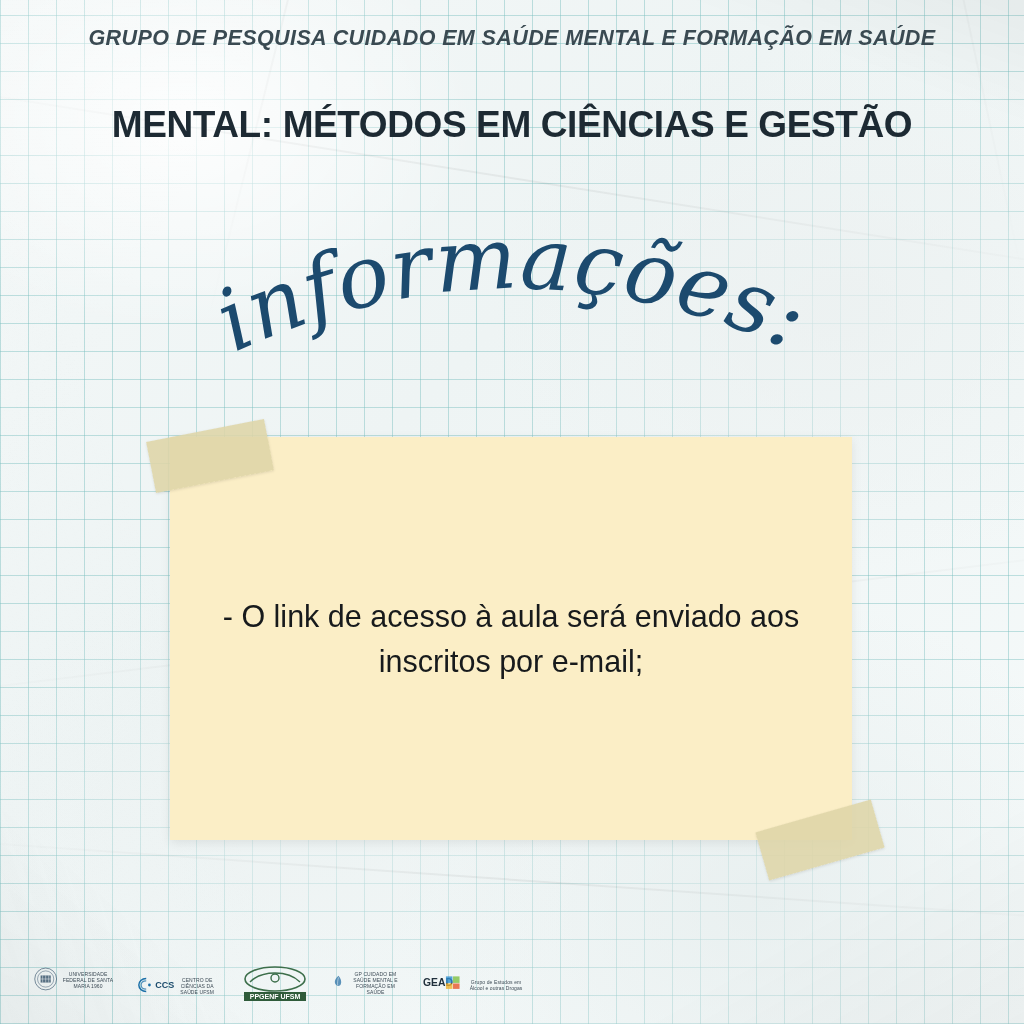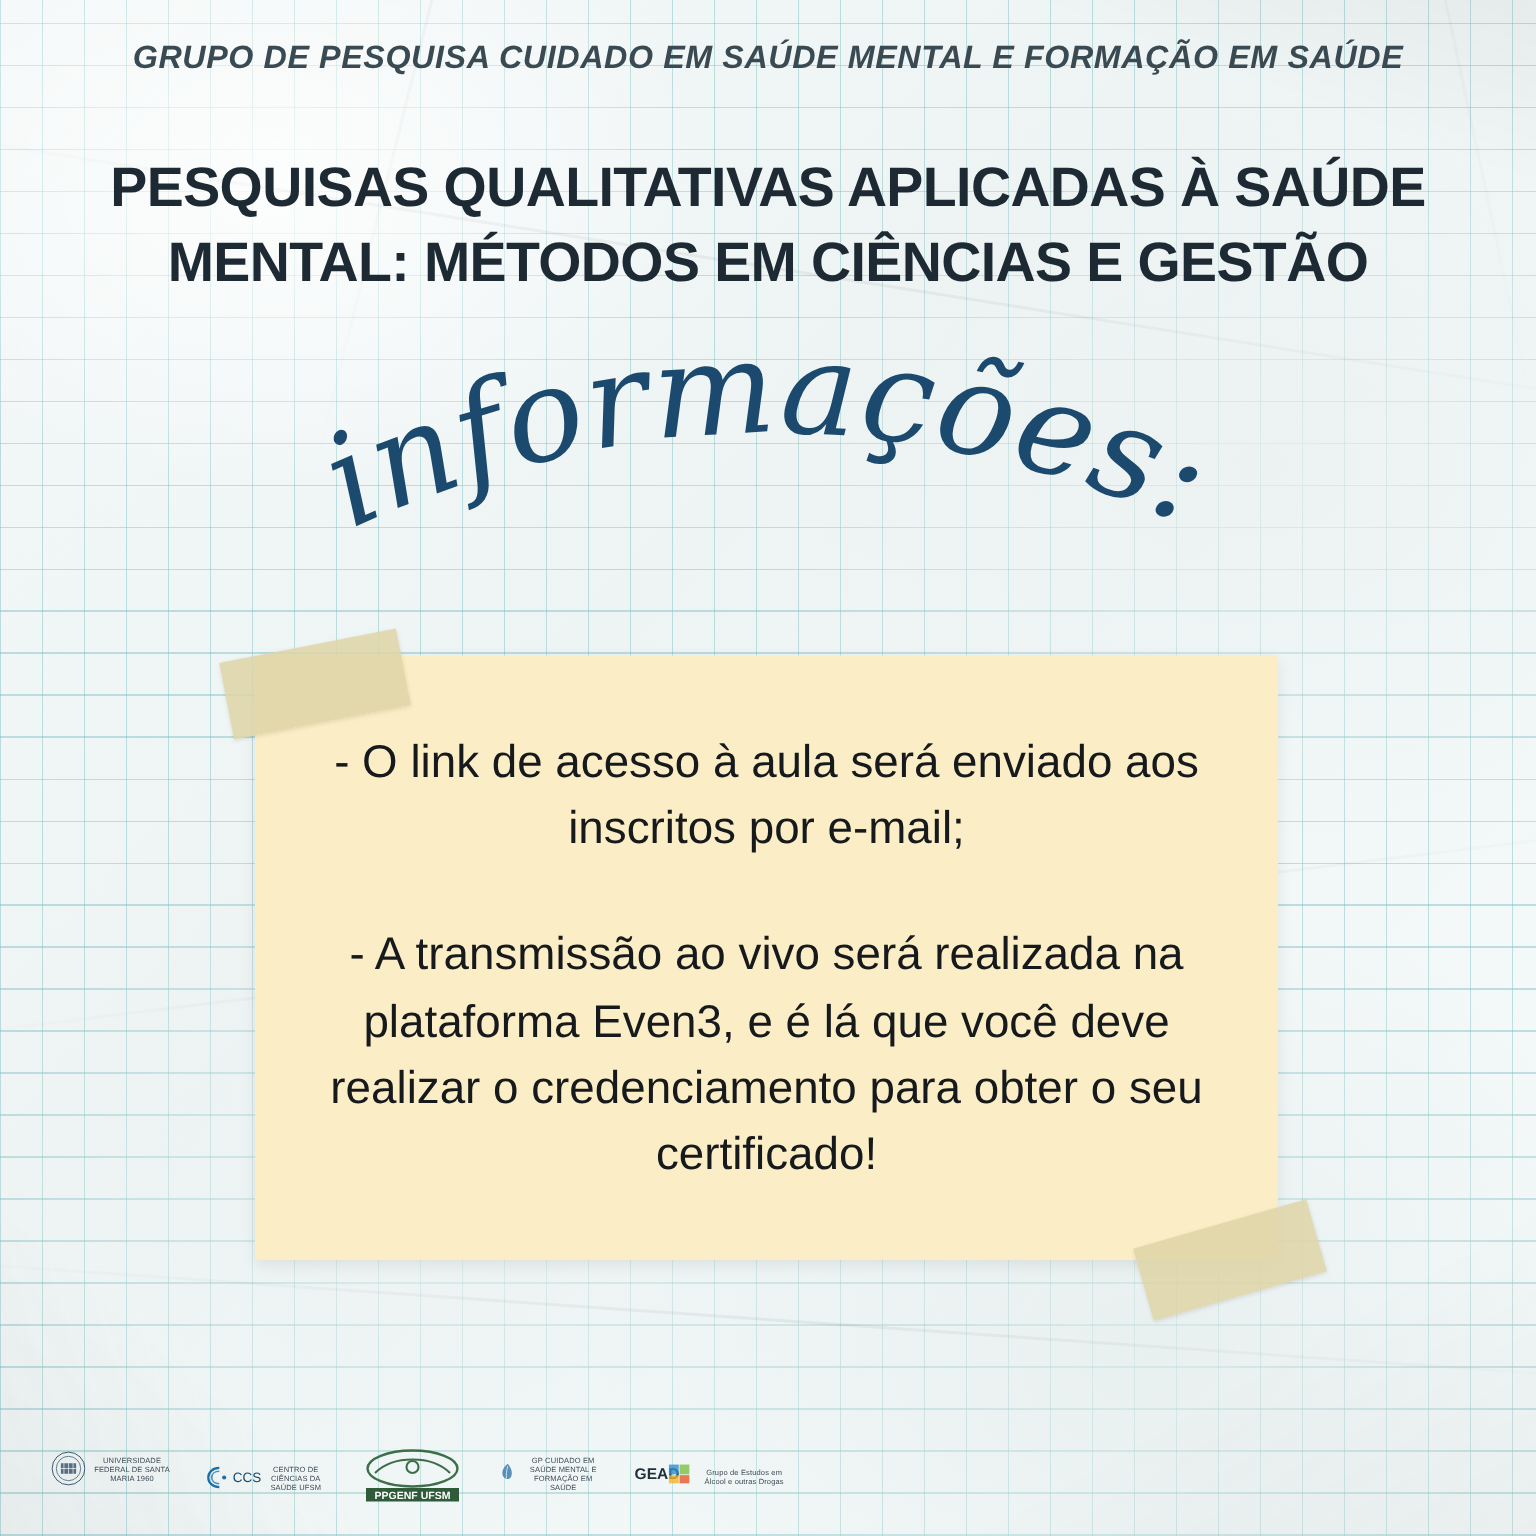--- a/index.html
+++ b/index.html
@@ -202,40 +202,38 @@
   <div class="crease" style="left:-120px; top:620px; width:1300px; height:2px; transform:rotate(-7deg);"></div>
   <div class="crease" style="left:-120px; top:880px; width:1300px; height:2px; transform:rotate(4deg);"></div>
   <div class="crease" style="left:300px; top:-300px; width:1200px; height:2px; transform:rotate(78deg);"></div>
   <div class="crease" style="left:-250px; top:-250px; width:1200px; height:2px; transform:rotate(104deg);"></div>
 
   <div class="header">
     <div class="line1">GRUPO DE PESQUISA CUIDADO EM SAÚDE MENTAL E FORMAÇÃO EM SAÚDE</div>
   </div>
 
   <div class="title">
-    <div class="tline">PESQUISAS QUALITATIVAS APLICADAS À SAÚDE</div>
     <div class="tline">MENTAL: MÉTODOS EM CIÊNCIAS E GESTÃO</div>
   </div>
 
   <div class="arch-wrap">
     <svg viewBox="0 0 1024 190" xmlns="http://www.w3.org/2000/svg" aria-hidden="true">
       <defs>
         <path id="archPath" d="M 235,120 Q 512,-6 790,118" fill="none"></path>
       </defs>
       <text class="arch-text">
         <textPath href="#archPath" startOffset="50%" text-anchor="middle">informações:</textPath>
       </text>
     </svg>
   </div>
 
   <div class="tape tl"></div>
   <div class="note">
     <div class="note-inner">
       <div class="note-para">- O link de acesso à aula será enviado aos inscritos por e-mail;</div>
-      <div class="note-para">- A transmissão ao vivo será realizada na plataforma Even3, e é lá que você deve realizar o credenciamento para obter o seu certificado!</div>
     </div>
   </div>
   <div class="tape br"></div>
 
   <div class="logos">
 
     <div class="logo">
       <svg width="46" height="46" viewBox="0 0 46 46">
         <circle cx="23" cy="23" r="21.5" fill="none" stroke="#2c4a63" stroke-width="1.2"></circle>
         <circle cx="23" cy="23" r="16" fill="none" stroke="#2c4a63" stroke-width="0.9"></circle>
@@ -244,21 +242,21 @@
       </svg>
       <div class="logo-cap">UNIVERSIDADE FEDERAL DE SANTA MARIA 1960</div>
     </div>
 
     <div class="logo">
       <svg width="40" height="34" viewBox="0 0 40 34">
         <path d="M20 3 C10 3 4 10 4 17 C4 25 11 31 20 31" fill="none" stroke="#1a6fa8" stroke-width="3.2"></path>
         <path d="M20 8 C13 8 9 12 9 17 C9 22 13 26 20 26" fill="none" stroke="#1a6fa8" stroke-width="2.4" opacity="0.75"></path>
         <circle cx="27" cy="17" r="3" fill="#1a6fa8"></circle>
       </svg>
-      <div style="font-size:9px;font-weight:400;color:#1a4a6b;line-height:1">CCS</div>
+      <div style="font-size:9px;font-weight:700;color:#1a4a6b;line-height:1">CCS</div>
       <div class="logo-cap">CENTRO DE CIÊNCIAS DA SAÚDE UFSM</div>
     </div>
 
     <div class="logo">
       <svg width="74" height="40" viewBox="0 0 74 40">
         <ellipse cx="37" cy="17" rx="30" ry="12" fill="none" stroke="#3c6e4a" stroke-width="1.6"></ellipse>
         <path d="M12 20 C24 8 50 8 62 20" fill="none" stroke="#3c6e4a" stroke-width="1.4"></path>
         <circle cx="37" cy="16" r="4" fill="none" stroke="#3c6e4a" stroke-width="1.4"></circle>
         <rect x="6" y="30" width="62" height="9" fill="#2f5b3a"></rect>
         <text x="37" y="37" font-family="Liberation Sans, sans-serif" font-size="7" font-weight="700" fill="#ffffff" text-anchor="middle">PPGENF UFSM</text>

